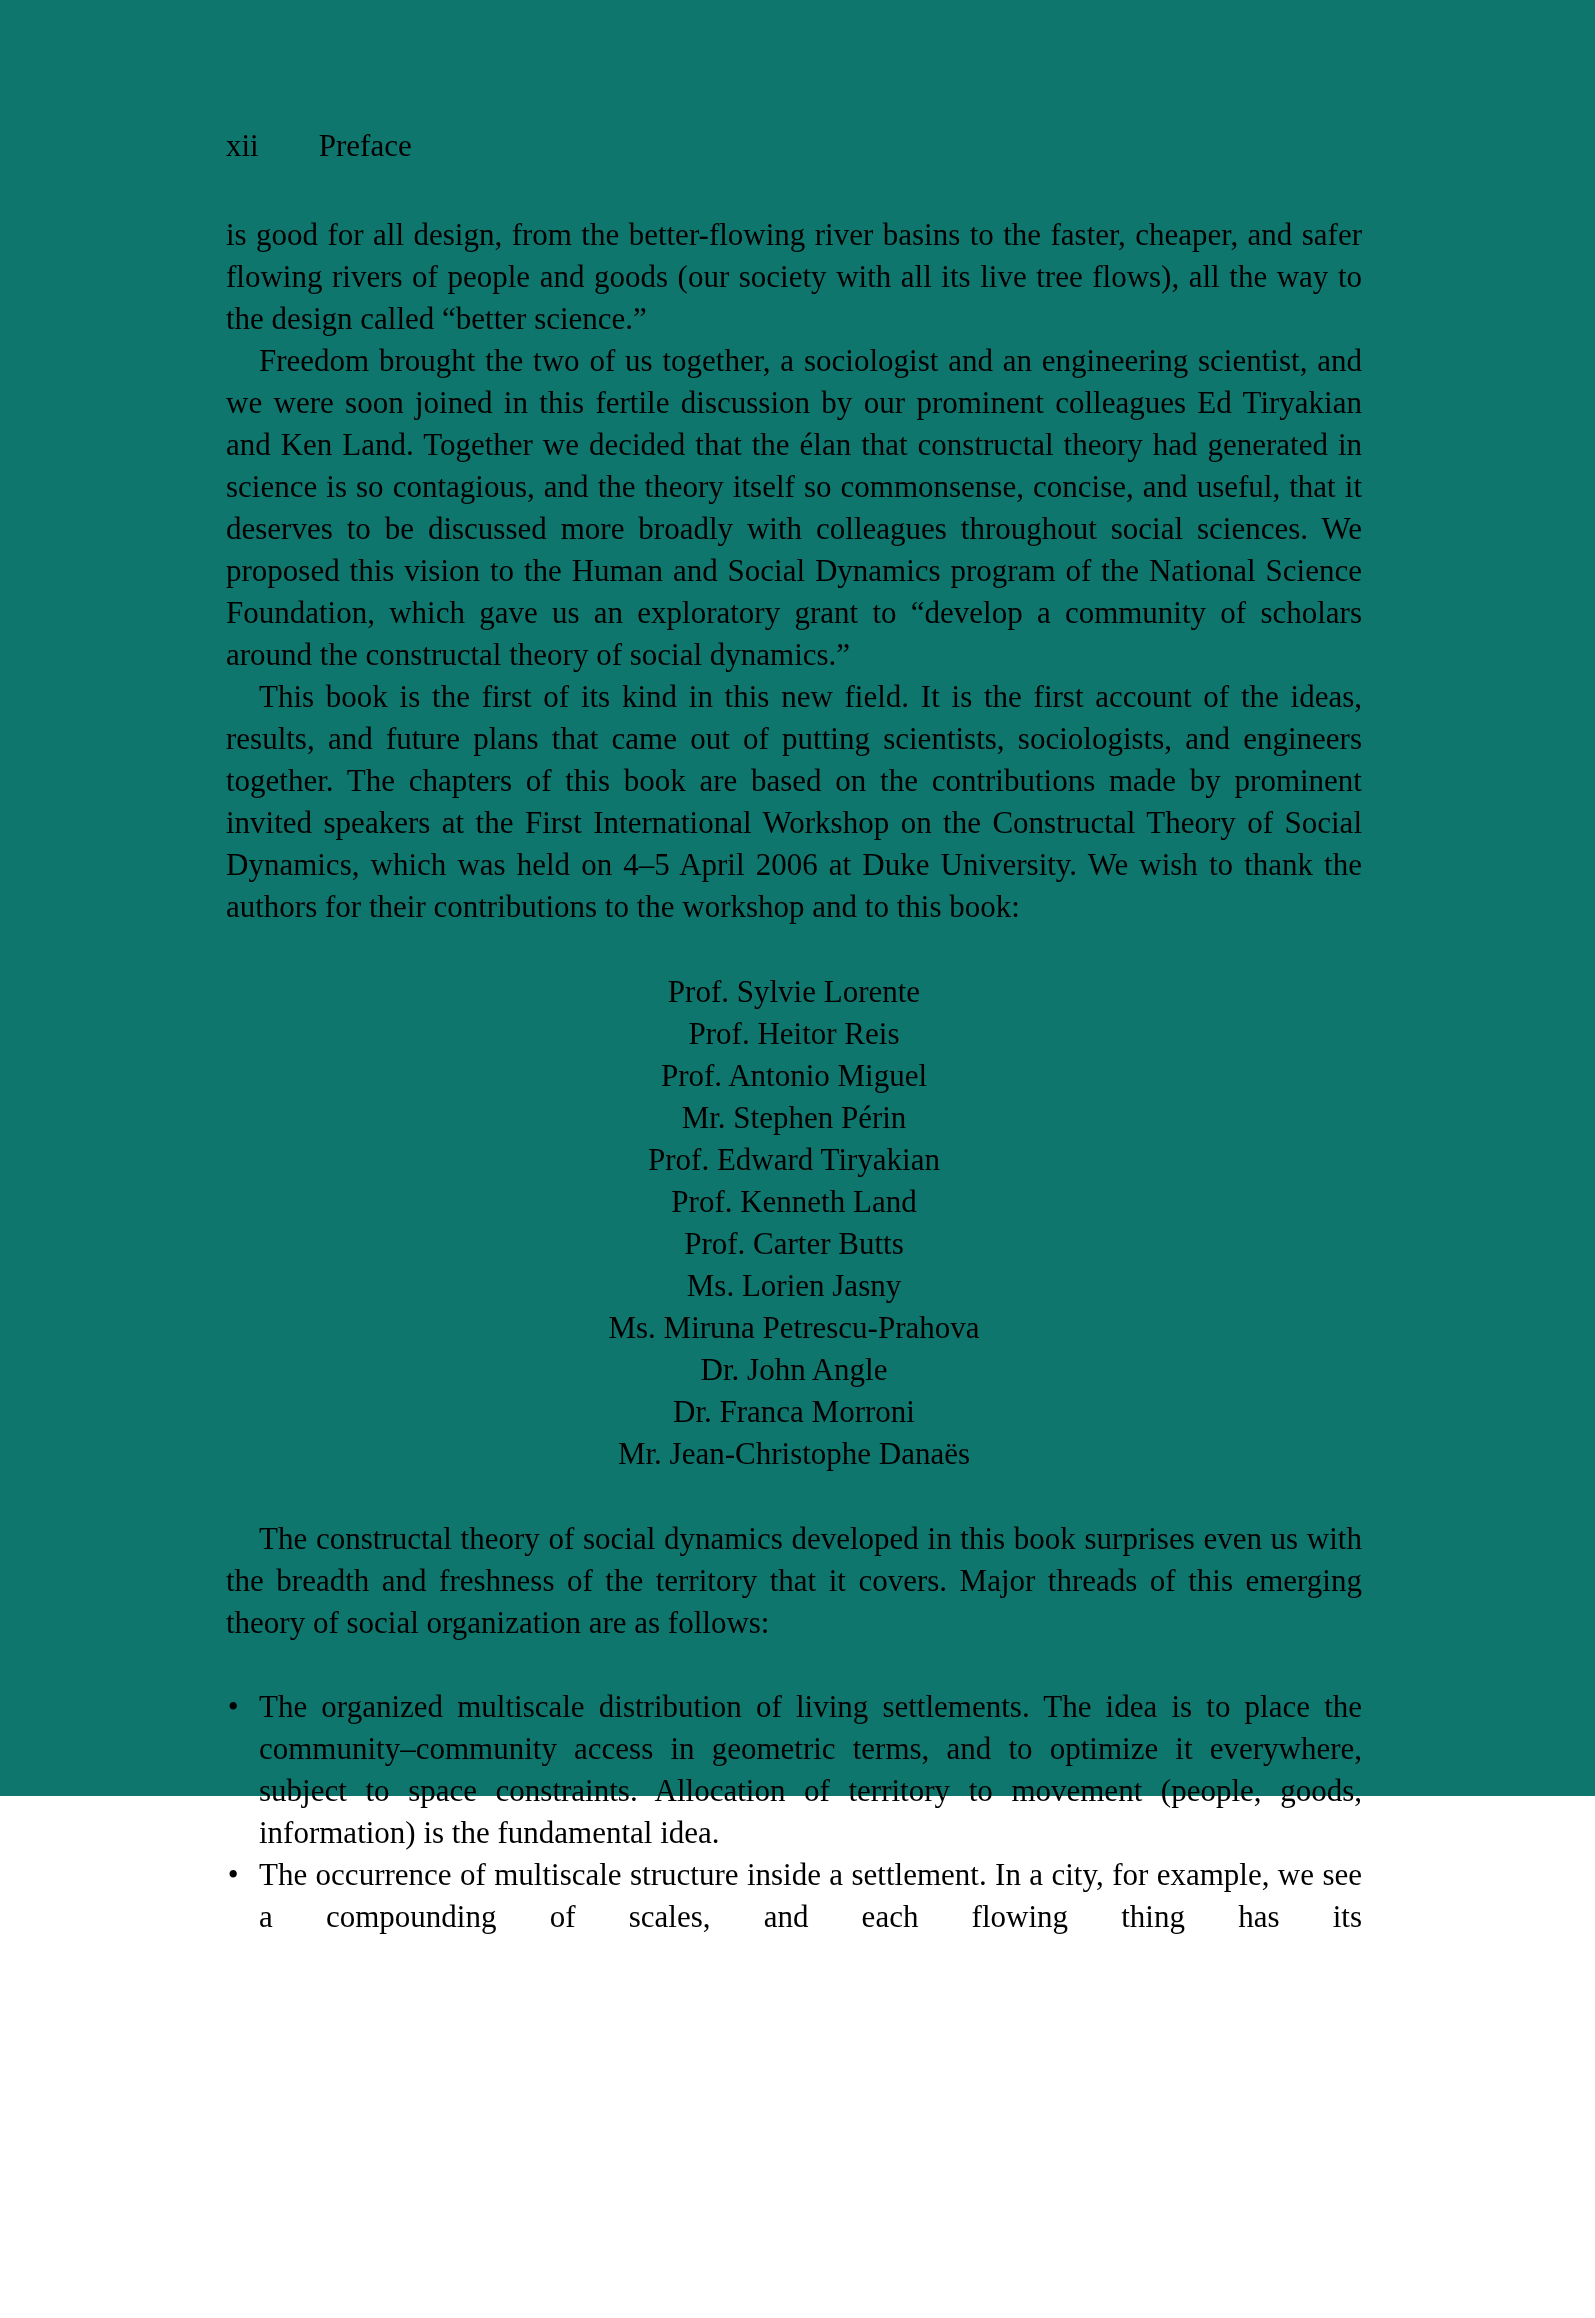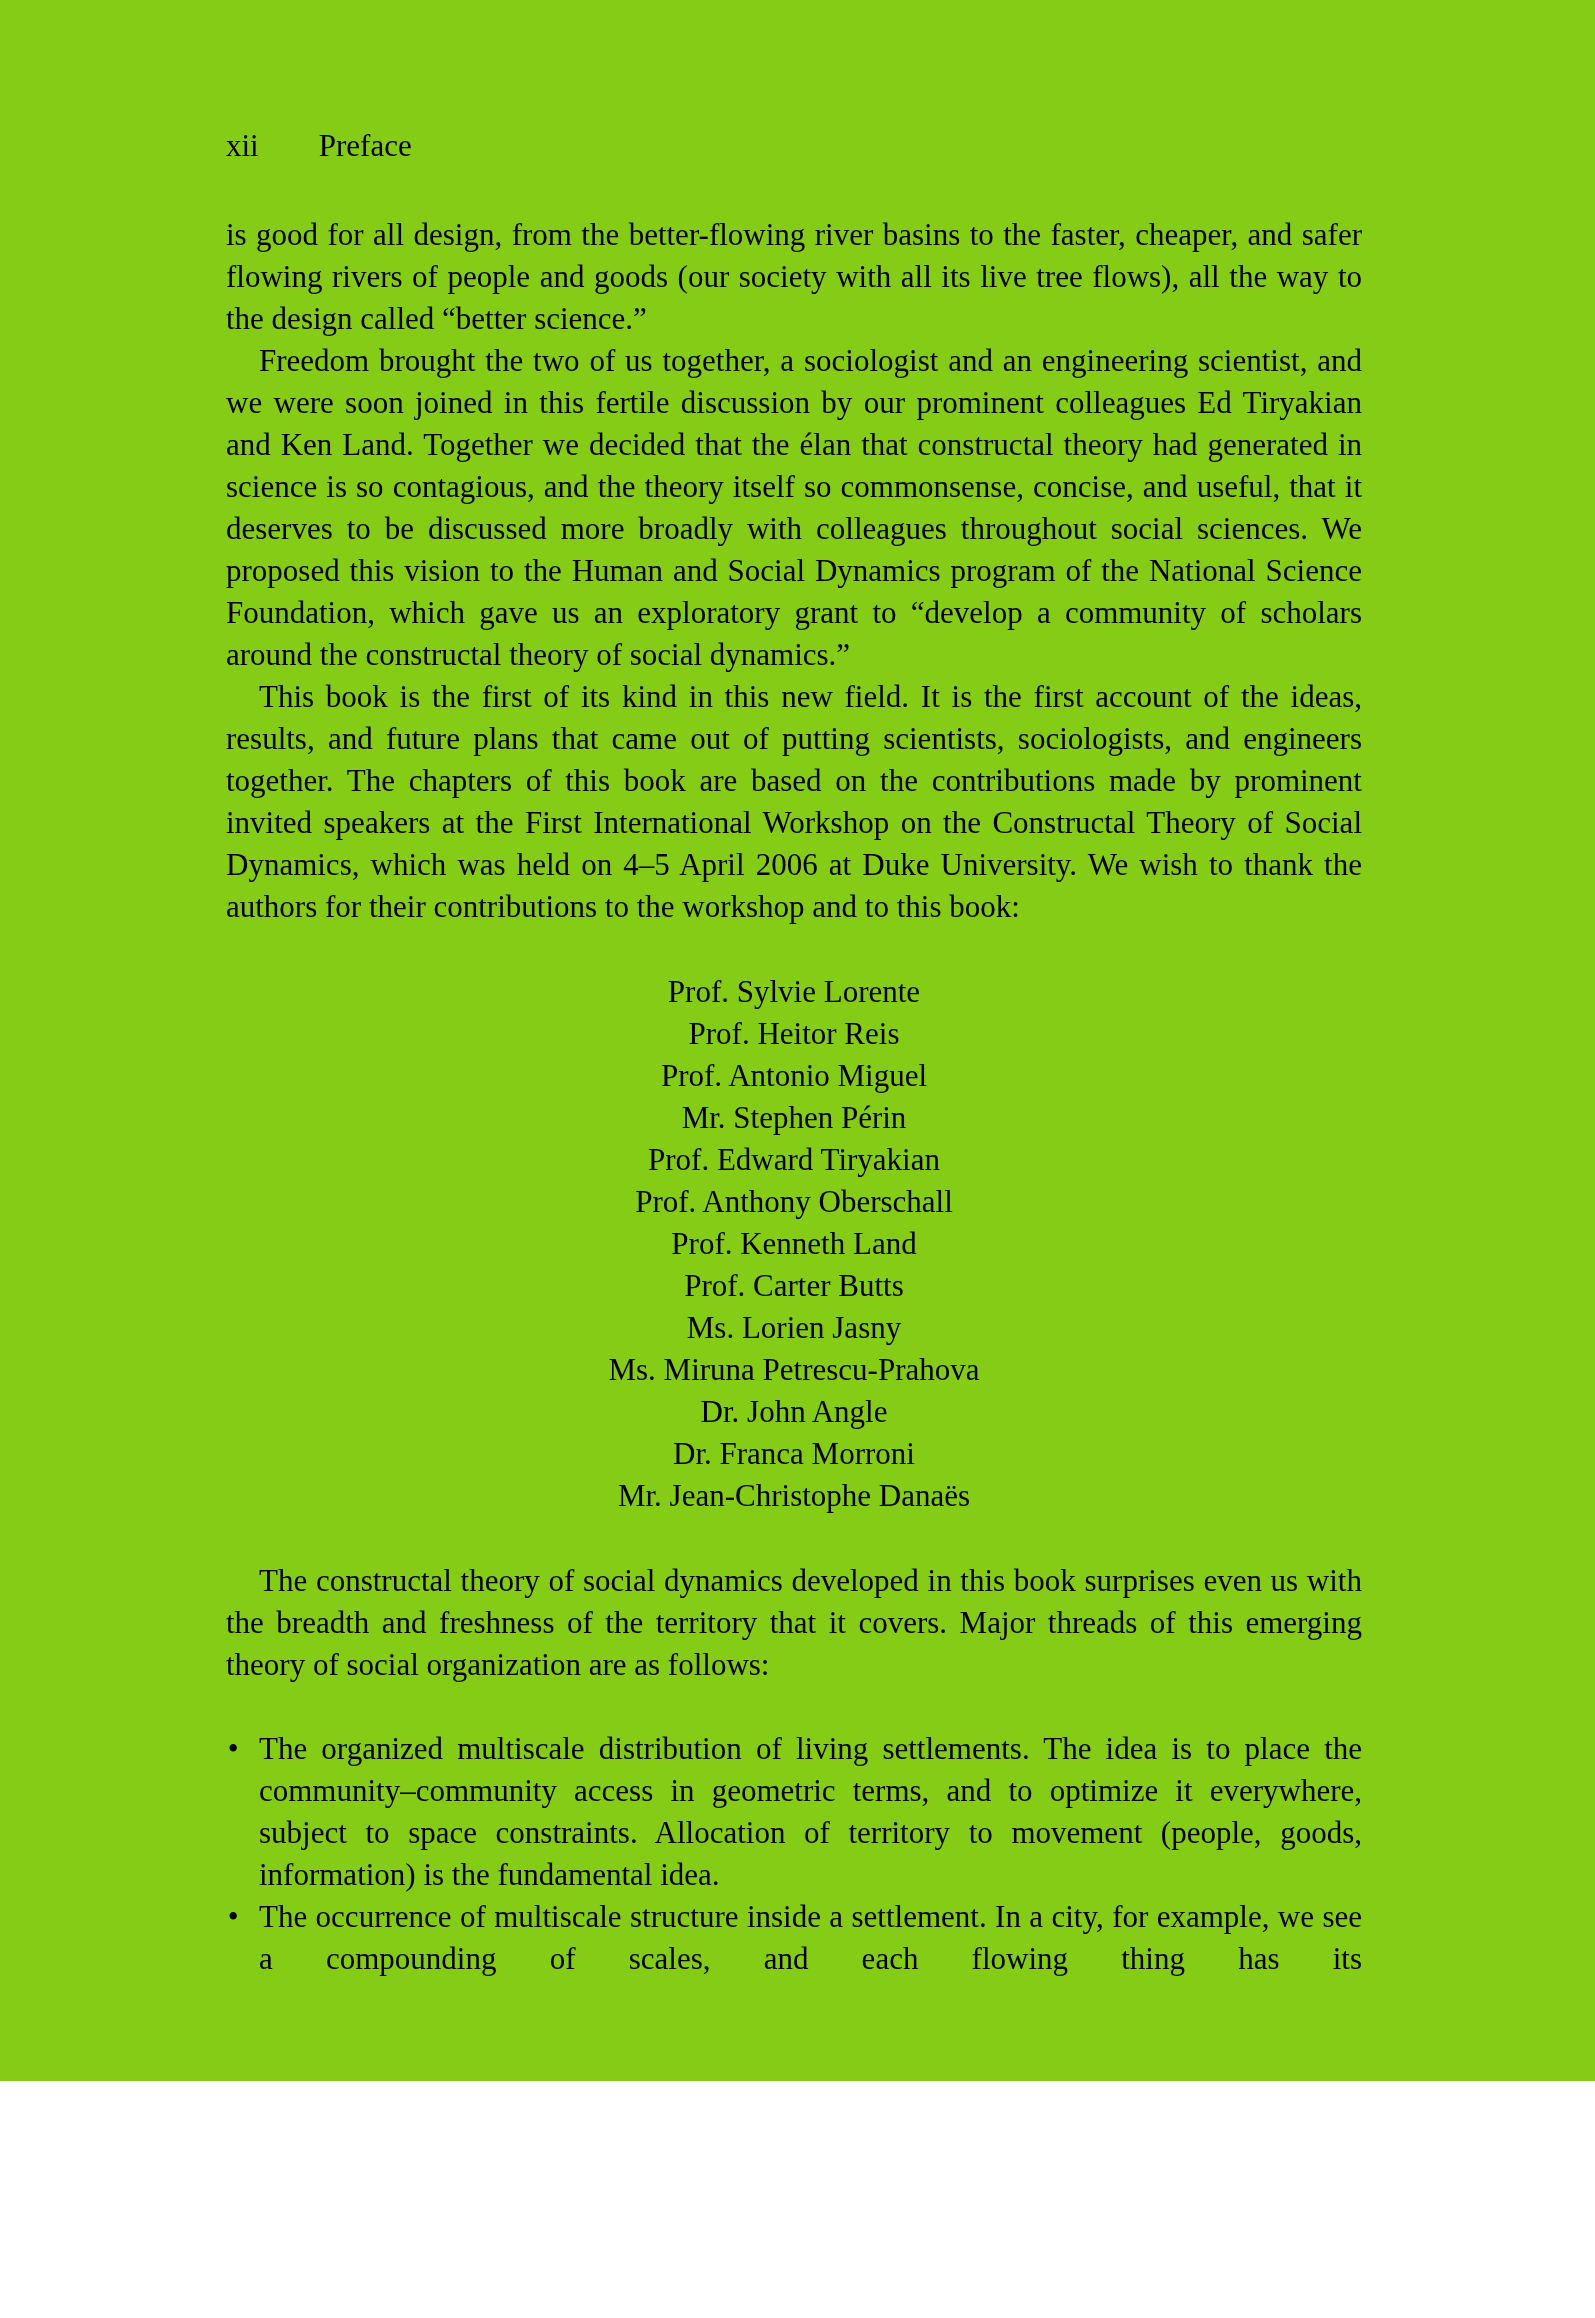--- a/index.html
+++ b/index.html
@@ -6,23 +6,23 @@
   html, body { background: #ffffff; }
   body {
     width: 1596px;
     height: 2319px;
     font-family: "Liberation Serif", "DejaVu Serif", serif;
     color: #000000;
     overflow: hidden;
   }
   .page {
     width: 1596px;
-    height: 2081px;
+    height: 1796px;
     padding: 125px 234px 67px 226px;
-    background: #84cc16;
+    background: #0f766e;
   }
   .page-header {
     font-size: 31px;
     line-height: 42px;
     margin-bottom: 47px;
   }
   .running-title { margin-left: 60px; }
 
   .body-text {
     font-size: 31px;
@@ -73,21 +73,20 @@
     <p>is good for all design, from the better-flowing river basins to the faster, cheaper, and safer flowing rivers of people and goods (our society with all its live tree flows), all the way to the design called “better science.”</p>
     <p class="indent">Freedom brought the two of us together, a sociologist and an engineering scientist, and we were soon joined in this fertile discussion by our prominent colleagues Ed Tiryakian and Ken Land. Together we decided that the élan that constructal theory had generated in science is so contagious, and the theory itself so commonsense, concise, and useful, that it deserves to be discussed more broadly with colleagues throughout social sciences. We proposed this vision to the Human and Social Dynamics program of the National Science Foundation, which gave us an exploratory grant to “develop a community of scholars around the constructal theory of social dynamics.”</p>
     <p class="indent">This book is the first of its kind in this new field. It is the first account of the ideas, results, and future plans that came out of putting scientists, sociologists, and engineers together. The chapters of this book are based on the contributions made by prominent invited speakers at the First International Workshop on the Constructal Theory of Social Dynamics, which was held on 4–5 April 2006 at Duke University. We wish to thank the authors for their contributions to the workshop and to this book:</p>
 
     <ul class="names">
       <li>Prof. Sylvie Lorente</li>
       <li>Prof. Heitor Reis</li>
       <li>Prof. Antonio Miguel</li>
       <li>Mr. Stephen Périn</li>
       <li>Prof. Edward Tiryakian</li>
-      <li>Prof. Anthony Oberschall</li>
       <li>Prof. Kenneth Land</li>
       <li>Prof. Carter Butts</li>
       <li>Ms. Lorien Jasny</li>
       <li>Ms. Miruna Petrescu-Prahova</li>
       <li>Dr. John Angle</li>
       <li>Dr. Franca Morroni</li>
       <li>Mr. Jean-Christophe Danaës</li>
     </ul>
 
     <p class="indent">The constructal theory of social dynamics developed in this book surprises even us with the breadth and freshness of the territory that it covers. Major threads of this emerging theory of social organization are as follows:</p>

